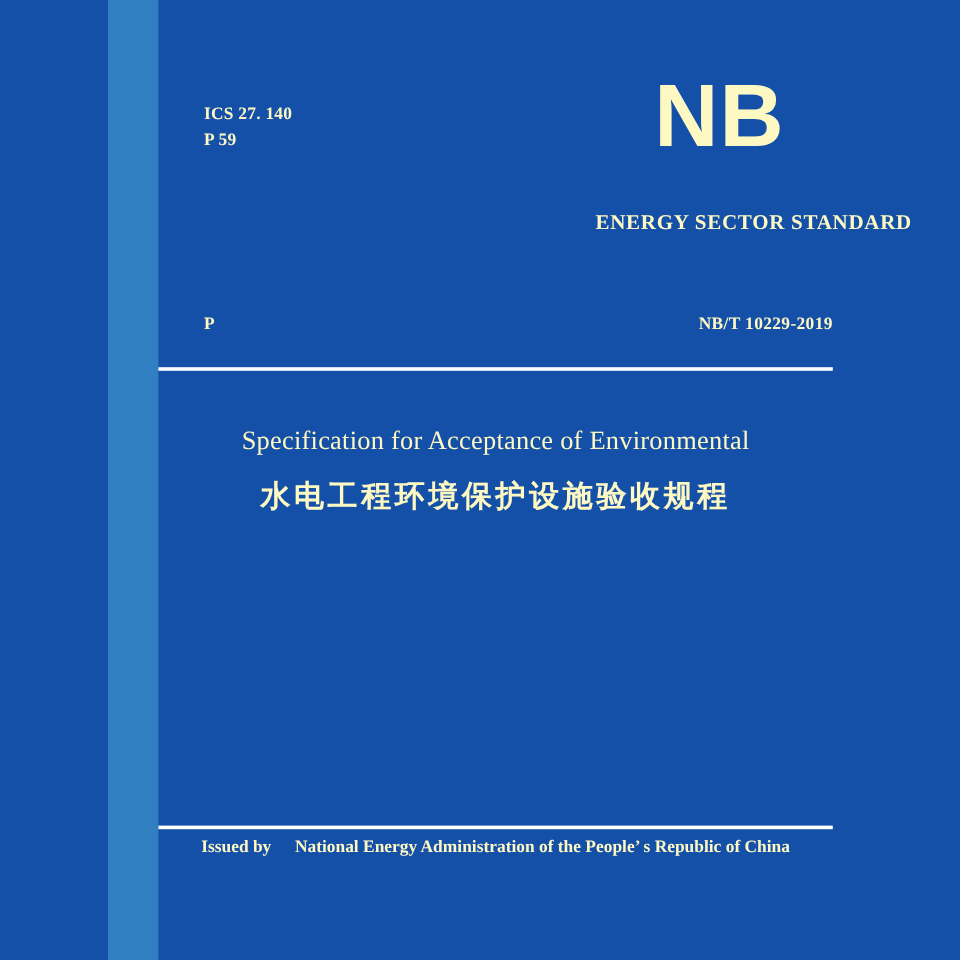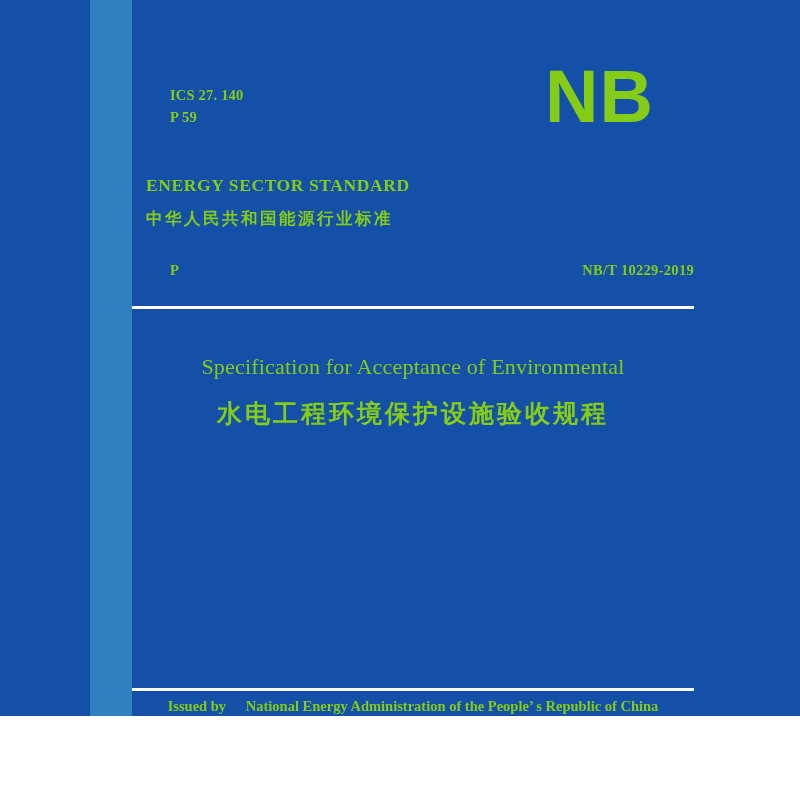--- a/index.html
+++ b/index.html
@@ -3,25 +3,25 @@
 <meta charset="utf-8">
 <style>
   html, body {
     margin: 0;
     padding: 0;
     background: #ffffff;
   }
   .page {
     position: relative;
     width: 800px;
-    height: 716px;
+    height: 800px;
     background: #1550a8;
     overflow: hidden;
     font-family: "Liberation Serif", serif;
-    color: #84cc16;
+    color: #fef9c3;
   }
   
   .left-band {
     position: absolute;
     left: 90px;
     top: 0;
     width: 42px;
     height: 800px;
     background: #2f7fc1;
   }
@@ -48,24 +48,24 @@
     top: -2px;
     font-family: "Liberation Sans", sans-serif;
     font-weight: bold;
     font-size: 74px;
     letter-spacing: 1px;
     line-height: 1;
   }
   
   .std-titles {
     position: absolute;
-    left: 146px;
+    left: 128px;
     right: 40px;
     top: 172px;
-    text-align: left;
+    text-align: right;
   }
   .std-en1, .std-en2 {
     font-weight: bold;
     font-size: 17.5px;
     letter-spacing: 0.6px;
     line-height: 1.55;
   }
   .std-cn {
     font-weight: bold;
     font-size: 16.5px;
@@ -170,21 +170,20 @@
   <div class="header-row">
     <div class="ics-block">
       <div>ICS 27. 140</div>
       <div>P 59</div>
     </div>
     <div class="nb-logo">NB</div>
   </div>
 
   <div class="std-titles">
     <div class="std-en1">ENERGY SECTOR STANDARD</div>
-    <div class="std-cn">中华人民共和国能源行业标准</div>
   </div>
 
   <div class="code-row">
     <div class="code-left">P</div>
     <div class="code-right">NB/T 10229-2019</div>
   </div>
 
   <div class="rule rule-top"></div>
 
   <div class="doc-title">

